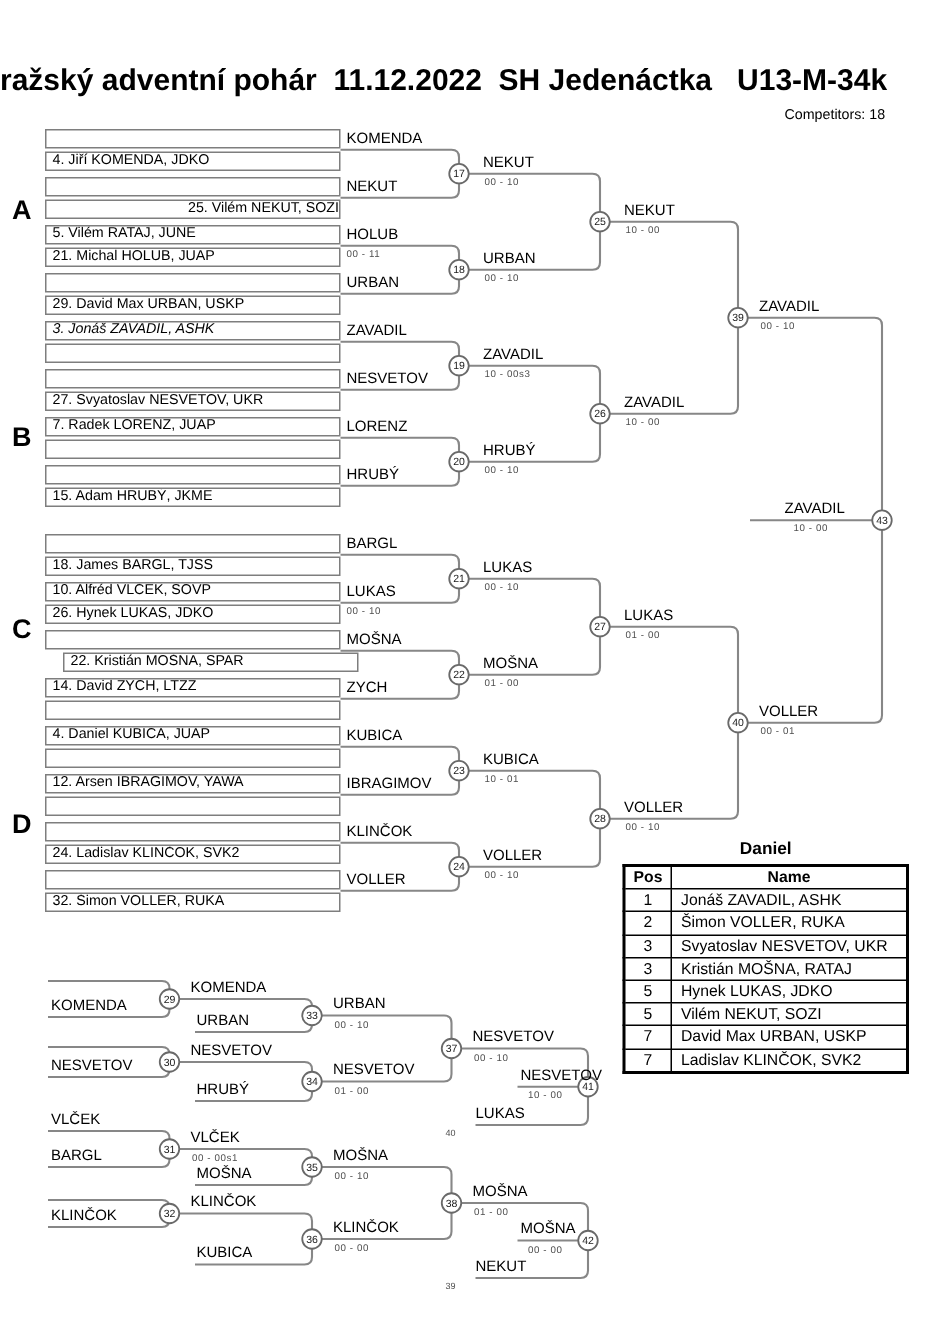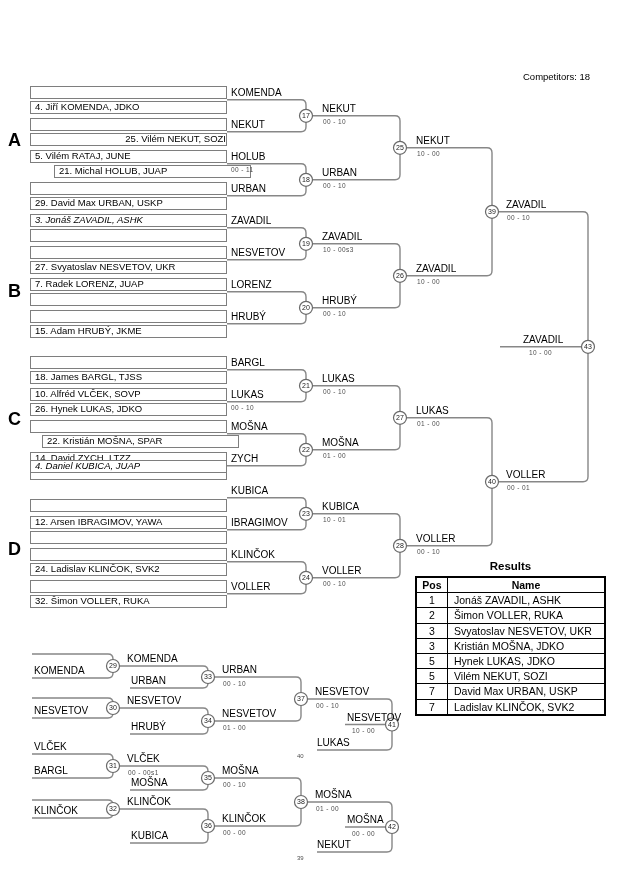--- a/index.html
+++ b/index.html
@@ -23,20 +23,21 @@
   table.res{border-collapse:collapse;width:191px;border:2px solid #000;}
   .res th,.res td{border:1.5px solid #000;font-size:10.5px;height:14.2px;padding:0;}
   .res th{font-weight:bold;text-align:center;}
   .res .pos{width:30px;text-align:center;}
   .res td.nm{padding-left:6px;text-align:left;}
 </style>
 </head>
 <body>
 
 <div class="page">
+  <div class="title">ražský adventní pohár  11.12.2022  SH Jedenáctka   U13-M-34k</div>
   <div class="competitors">Competitors: 18</div>
   <svg id="lines" width="630" height="891">
       <path d="M 227 99.8 H 301 Q 306 99.8 306 104.8 V 109.30000000000001"></path>
       <path d="M 227 131.8 H 301 Q 306 131.8 306 126.80000000000001 V 122.30000000000001"></path>
       <path d="M 227 163.8 H 301 Q 306 163.8 306 168.8 V 173.3"></path>
       <path d="M 227 195.8 H 301 Q 306 195.8 306 190.8 V 186.3"></path>
       <path d="M 227 227.8 H 301 Q 306 227.8 306 232.8 V 237.3"></path>
       <path d="M 227 259.8 H 301 Q 306 259.8 306 254.8 V 250.3"></path>
       <path d="M 227 291.8 H 301 Q 306 291.8 306 296.8 V 301.3"></path>
       <path d="M 227 323.8 H 301 Q 306 323.8 306 318.8 V 314.3"></path>
@@ -145,21 +146,21 @@
       <text x="392" y="829.4" text-anchor="middle" class="mnum">42</text>
     </svg>
   <div id="bracket-layer">
       <div class="ebox" style="left: 30px; top: 86px;"></div>
       <div class="ebox" style="left: 30px; top: 101.2px;">4. Jiří KOMENDA, JDKO</div>
       <div class="wname" style="left: 231px; top: 87.8px;">KOMENDA</div>
       <div class="ebox" style="left: 30px; top: 118px;"></div>
       <div class="ebox" style="left: 30px; top: 133.2px; text-align: right;">25. Vilém NEKUT, SOZI</div>
       <div class="wname" style="left: 231px; top: 119.8px;">NEKUT</div>
       <div class="ebox" style="left: 30px; top: 150px;">5. Vilém RATAJ, JUNE</div>
-      <div class="ebox" style="left: 30px; top: 165.2px; margin-left: 24px;">21. Michal HOLUB, JUAP</div>
+      <div class="ebox" style="left: 30px; top: 165.2px;">21. Michal HOLUB, JUAP</div>
       <div class="wname" style="left: 231px; top: 151.8px;">HOLUB</div>
       <div class="score" style="left: 231px; top: 166.3px;">00 - 11</div>
       <div class="ebox" style="left: 30px; top: 182px;"></div>
       <div class="ebox" style="left: 30px; top: 197.2px;">29. David Max URBAN, USKP</div>
       <div class="wname" style="left: 231px; top: 183.8px;">URBAN</div>
       <div class="ebox" style="left: 30px; top: 214px; font-style: italic;">3. Jonáš ZAVADIL, ASHK</div>
       <div class="ebox" style="left: 30px; top: 229.2px;"></div>
       <div class="wname" style="left: 231px; top: 215.8px;">ZAVADIL</div>
       <div class="ebox" style="left: 30px; top: 246px;"></div>
       <div class="ebox" style="left: 30px; top: 261.2px;">27. Svyatoslav NESVETOV, UKR</div>
@@ -176,21 +177,21 @@
       <div class="ebox" style="left: 30px; top: 388px;">10. Alfréd VLČEK, SOVP</div>
       <div class="ebox" style="left: 30px; top: 403.2px;">26. Hynek LUKAS, JDKO</div>
       <div class="wname" style="left: 231px; top: 389.8px;">LUKAS</div>
       <div class="score" style="left: 231px; top: 404.3px;">00 - 10</div>
       <div class="ebox" style="left: 30px; top: 420px;"></div>
       <div class="ebox" style="left: 30px; top: 435.2px; margin-left: 12px;">22. Kristián MOŠNA, SPAR</div>
       <div class="wname" style="left: 231px; top: 421.8px;">MOŠNA</div>
       <div class="ebox" style="left: 30px; top: 452px;">14. David ZYCH, LTZZ</div>
       <div class="ebox" style="left: 30px; top: 467.2px;"></div>
       <div class="wname" style="left: 231px; top: 453.8px;">ZYCH</div>
-      <div class="ebox" style="left: 30px; top: 460px; font-style: italic;">4. Daniel KUBICA, JUAP</div>
+      <div class="ebox" style="left: 30px; top: 484px;">4. Daniel KUBICA, JUAP</div>
       <div class="ebox" style="left: 30px; top: 499.2px;"></div>
       <div class="wname" style="left: 231px; top: 485.8px;">KUBICA</div>
       <div class="ebox" style="left: 30px; top: 516px;">12. Arsen IBRAGIMOV, YAWA</div>
       <div class="ebox" style="left: 30px; top: 531.2px;"></div>
       <div class="wname" style="left: 231px; top: 517.8px;">IBRAGIMOV</div>
       <div class="ebox" style="left: 30px; top: 548px;"></div>
       <div class="ebox" style="left: 30px; top: 563.2px;">24. Ladislav KLINČOK, SVK2</div>
       <div class="wname" style="left: 231px; top: 549.8px;">KLINČOK</div>
       <div class="ebox" style="left: 30px; top: 580px;"></div>
       <div class="ebox" style="left: 30px; top: 595.2px;">32. Šimon VOLLER, RUKA</div>
@@ -258,21 +259,21 @@
       <div class="wname" style="left: 347px; top: 712.5px;">NESVETOV</div>
       <div class="score" style="left: 352px; top: 727px;">10 - 00</div>
       <div class="wname" style="left: 315px; top: 790px;">MOŠNA</div>
       <div class="score" style="left: 316px; top: 804.5px;">01 - 00</div>
       <div class="wname" style="left: 317px; top: 840px;">NEKUT</div>
       <div class="srcnum" style="left: 297px; top: 855px;">39</div>
       <div class="wname" style="left: 347px; top: 815px;">MOŠNA</div>
       <div class="score" style="left: 352px; top: 829.5px;">00 - 00</div>
     </div>
   <div class="results">
-    <div class="results-title">Results</div>
+    <div class="results-title">Daniel</div>
     <table class="res">
       <thead>
         <tr>
           <th class="pos">Pos</th>
           <th class="nm">Name</th>
         </tr>
       </thead>
       <tbody id="results-body">
           <tr>
             <td class="pos">1</td>
@@ -281,21 +282,21 @@
           <tr>
             <td class="pos">2</td>
             <td class="nm">Šimon VOLLER, RUKA</td>
           </tr>
           <tr>
             <td class="pos">3</td>
             <td class="nm">Svyatoslav NESVETOV, UKR</td>
           </tr>
           <tr>
             <td class="pos">3</td>
-            <td class="nm">Kristián MOŠNA, JDKO</td>
+            <td class="nm">Kristián MOŠNA, RATAJ</td>
           </tr>
           <tr>
             <td class="pos">5</td>
             <td class="nm">Hynek LUKAS, JDKO</td>
           </tr>
           <tr>
             <td class="pos">5</td>
             <td class="nm">Vilém NEKUT, SOZI</td>
           </tr>
           <tr>

